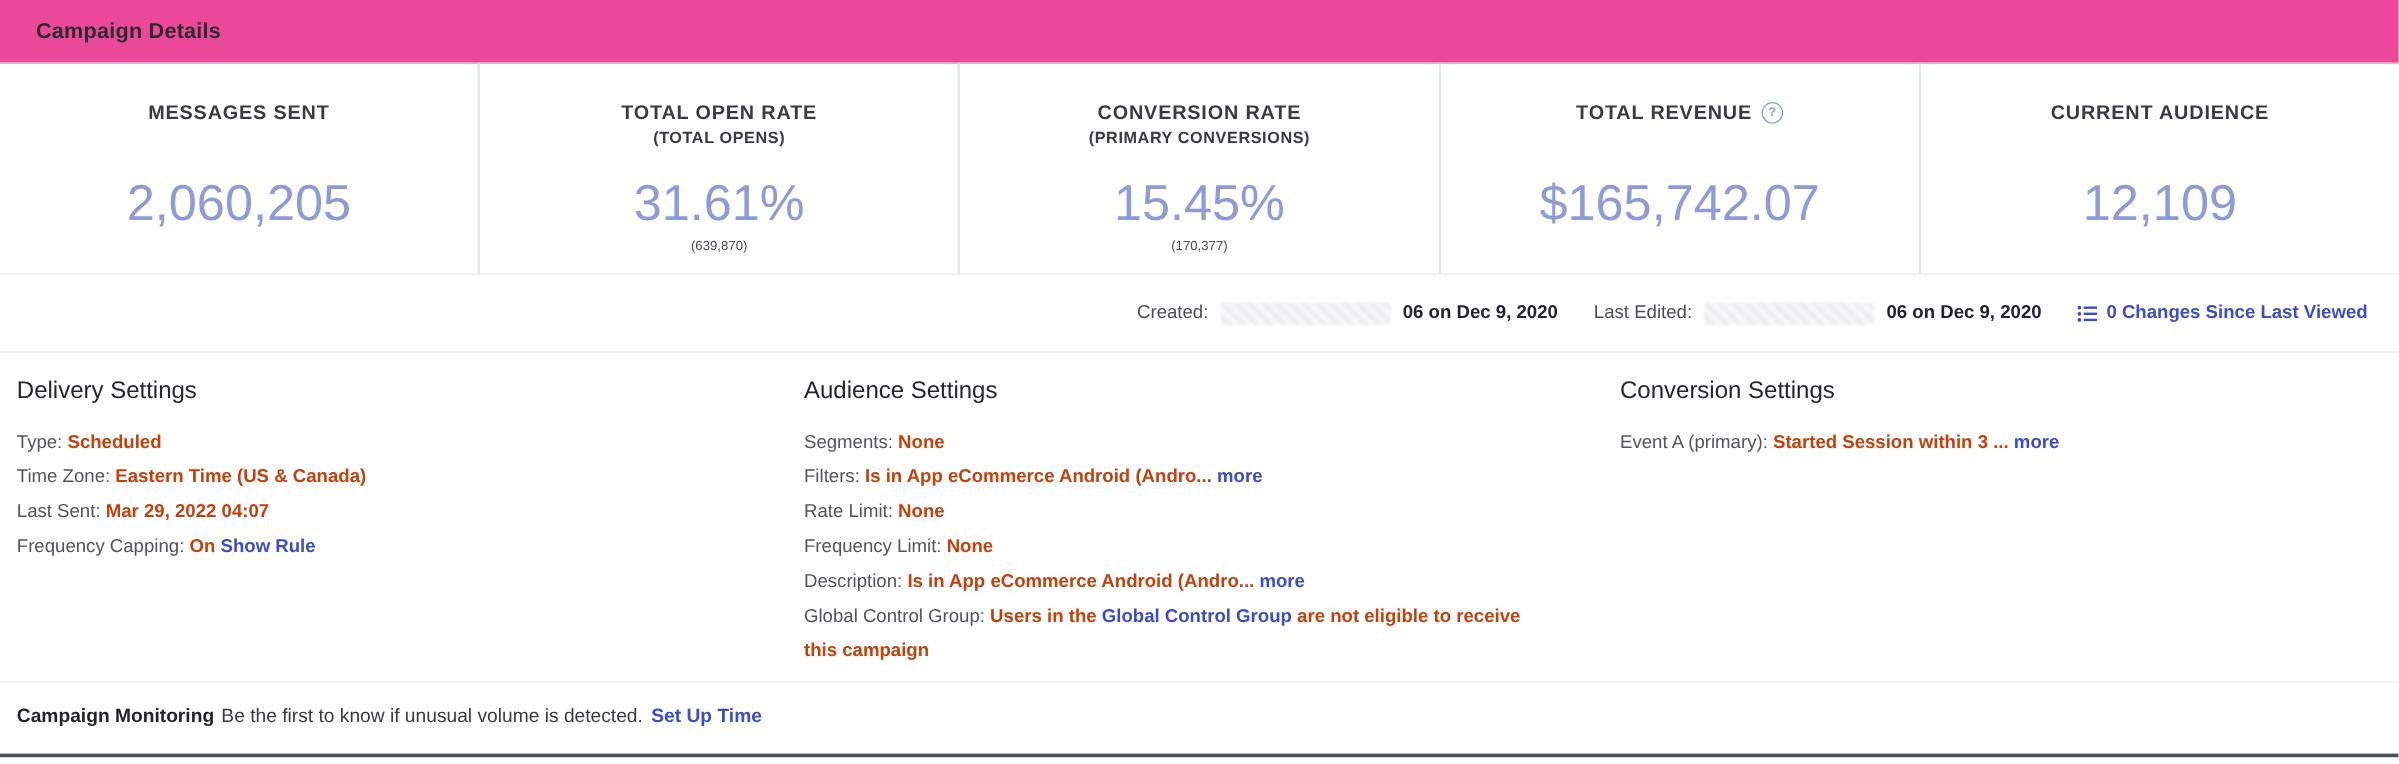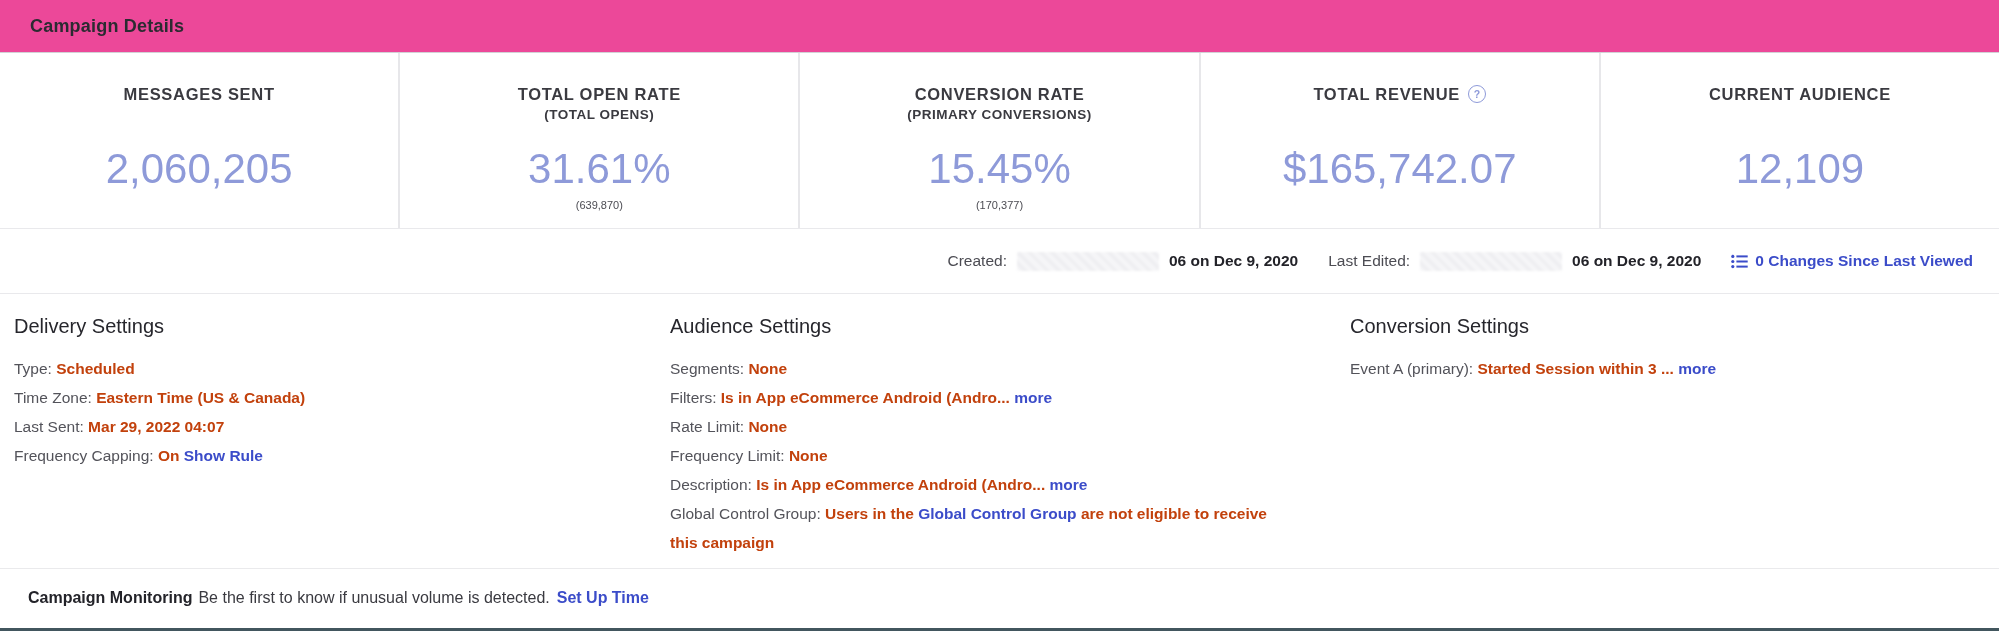--- a/index.html
+++ b/index.html
@@ -40,21 +40,21 @@
   .col-delivery{left:14px;width:620px;}
   .col-audience{left:670px;width:615px;}
   .col-conversion{left:1322px;width:650px;margin-left:28px;}
   .section-title{font-size:20px;font-weight:500;color:#26262c;margin-bottom:16px;}
   .srow{font-size:15.5px;line-height:29px;color:#53535a;}
   .srow b{color:#c2410c;font-weight:700;}
   .link{color:#3b4cc9;font-weight:600;cursor:pointer;}
   b.link{color:#3b4cc9;}
   
   .monitor-row{border-top:1px solid #eaeaec;height:58px;display:flex;align-items:center;
-    padding-left:28px;box-sizing:border-box;font-size:16px;color:#3a3a40;}
+    padding-left:14px;box-sizing:border-box;font-size:16px;color:#3a3a40;}
   .monitor-title{font-weight:700;color:#232329;margin-right:6px;}
   .monitor-text{margin-right:7px;}
   
   .bottom-line{position:absolute;left:0;right:0;bottom:6px;height:3px;background:#42565e;}
 </style>
 </head>
 <body>
 
 <div class="page">
 

